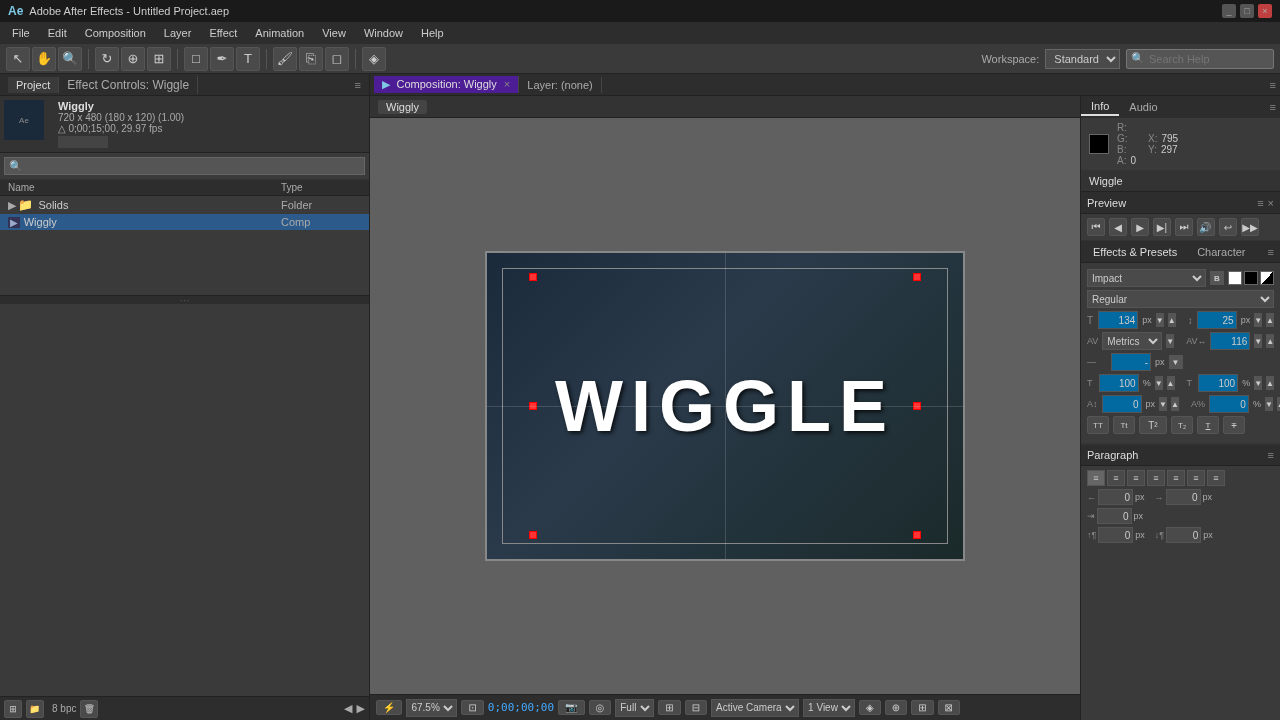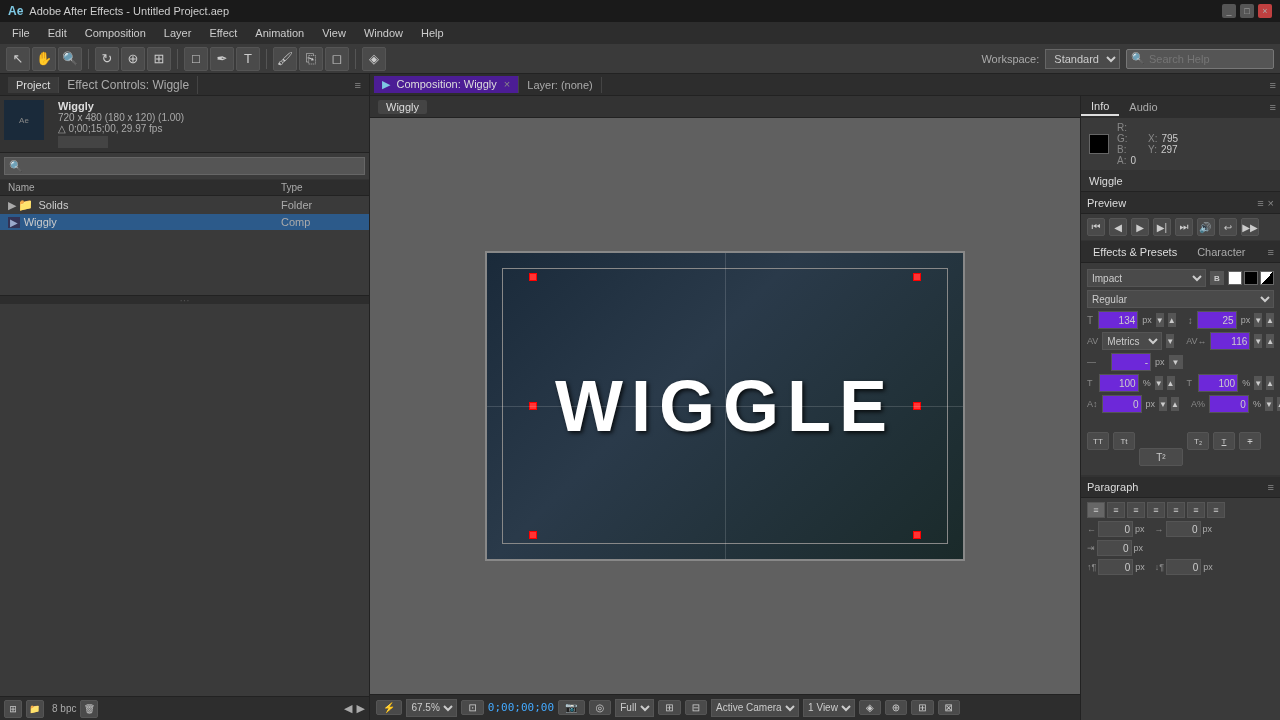--- a/index.html
+++ b/index.html
@@ -363,21 +363,21 @@
       border-bottom: 1px solid #333;
     }
     .char-row {
       display: flex; align-items: center; gap: 4px; margin-bottom: 3px;
     }
     .char-select {
       background: #4a4a4a; border: 1px solid #555;
       color: #ccc; font-size: 10px; height: 18px; flex: 1;
     }
     .char-input {
-      background: #6d28d9; border: 1px solid #555;
+      background: #0369a1; border: 1px solid #555;
       color: #ccc; font-size: 10px; height: 18px;
       width: 40px; text-align: right; padding: 0 2px;
     }
     .char-icon-btn {
       width: 14px; height: 14px;
       background: #555; border: none;
       color: #ccc; font-size: 8px; cursor: pointer;
       display: flex; align-items: center; justify-content: center;
     }
     .color-swatches {
@@ -735,21 +735,21 @@
             <span style="margin-left:8px;color:#888;font-size:9px;width:14px;">A%</span>
             <input class="char-input" type="text" value="0" style="">
             <span style="color:#aaa;font-size:9px;">%</span>
             <button class="char-icon-btn">▼</button>
             <button class="char-icon-btn">▲</button>
           </div>
 
           <div class="char-row">
             <button class="pv-btn" style="font-size:8px;width:22px;">TT</button>
             <button class="pv-btn" style="font-size:8px;width:22px;">Tt</button>
-            <button class="pv-btn" style="font-size:10px;width:44px;margin-top:32px;">T²</button>
+            <button class="pv-btn" style="font-size:10px;width:28px;">T²</button>
             <button class="pv-btn" style="font-size:8px;width:22px;">T₂</button>
             <button class="pv-btn" style="font-size:8px;width:22px;text-decoration:underline;">T</button>
             <button class="pv-btn" style="font-size:8px;width:22px;text-decoration:line-through;">T</button>
           </div>
         </div>
 
         <div style="height:22px;background:#2d2d2d;display:flex;align-items:center;padding:0 6px;border-bottom:1px solid #222;border-top:1px solid #333;">
           <span style="color:#ddd;font-size:11px;">Paragraph</span>
           <span style="margin-left:auto;color:#888;cursor:pointer;">≡</span>
         </div>

